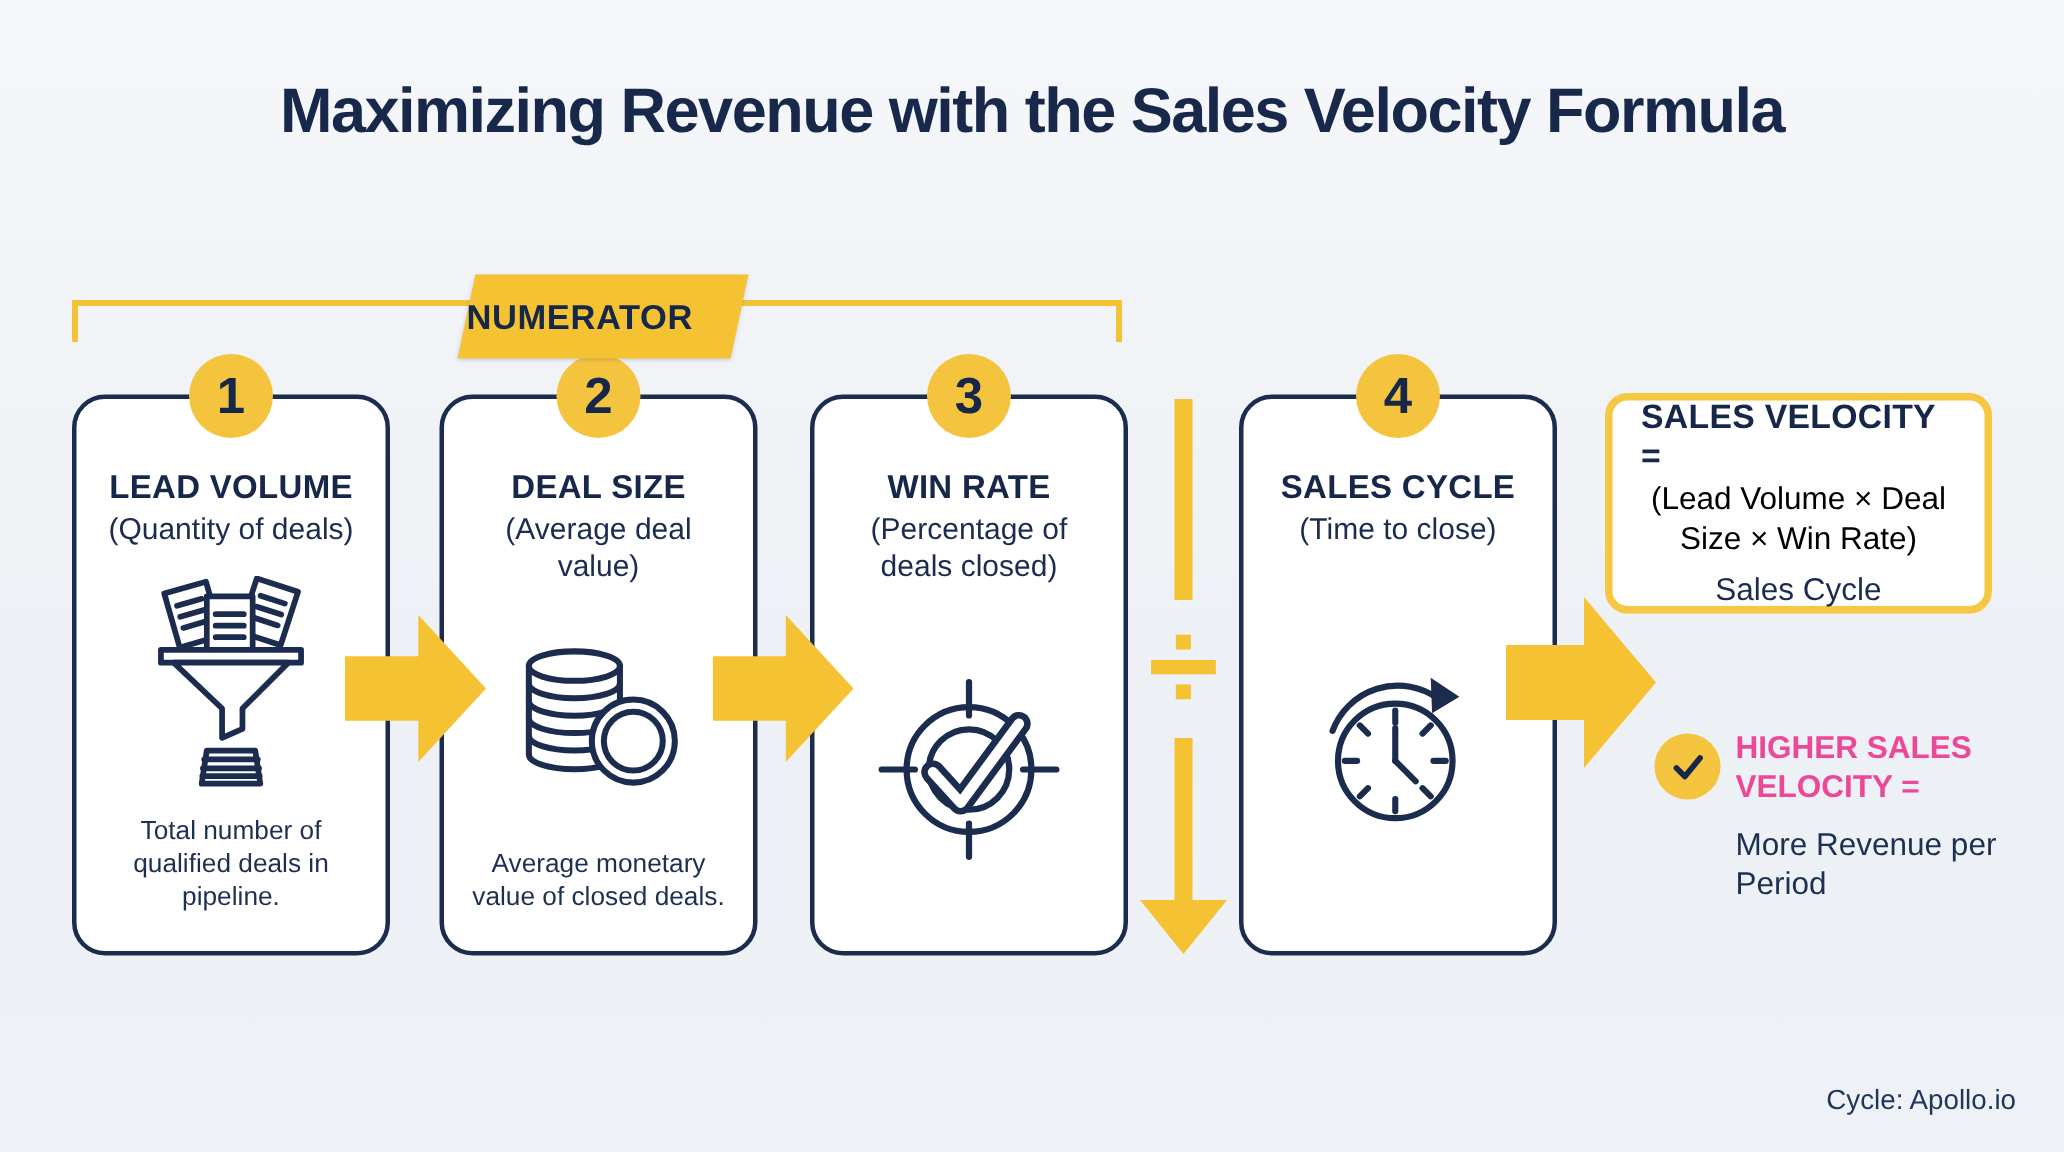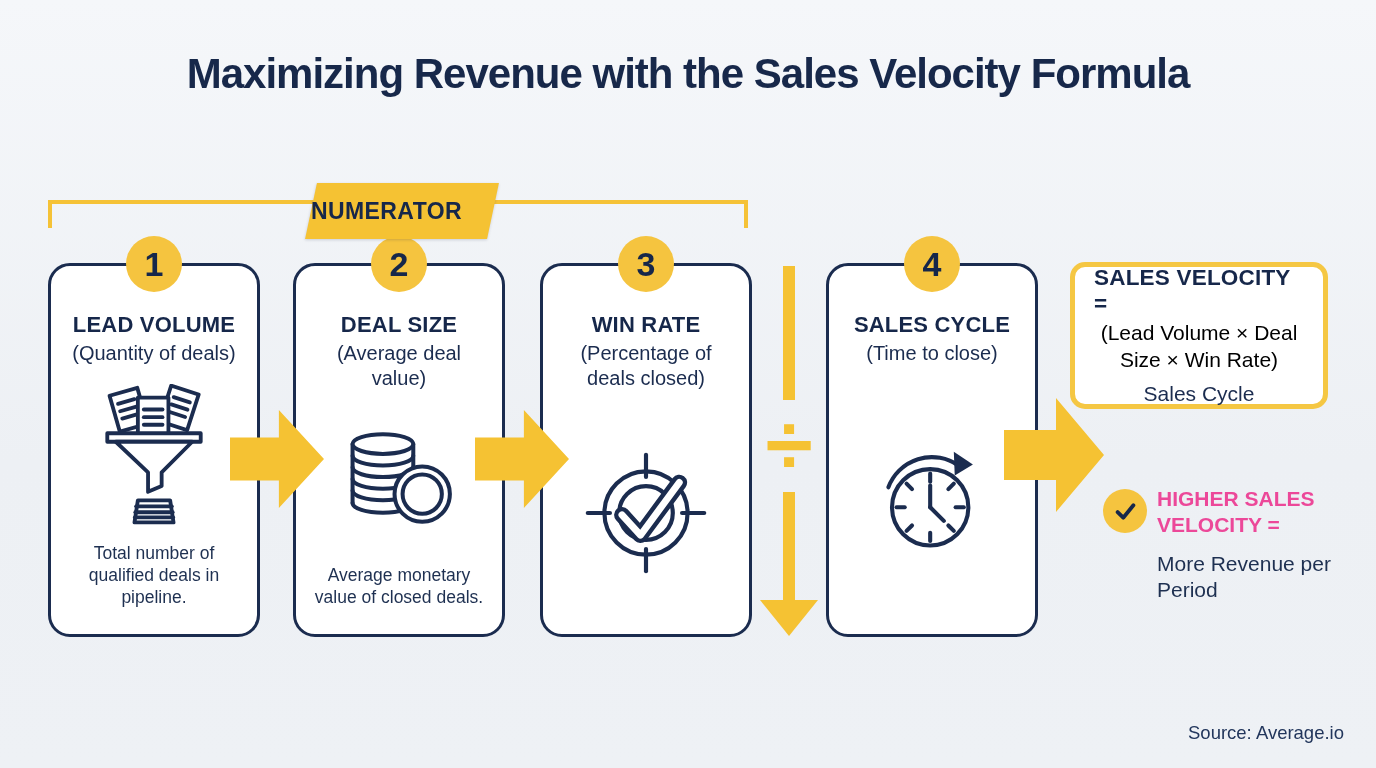--- a/index.html
+++ b/index.html
@@ -225,15 +225,15 @@
   <div class="callout-check">
     <svg viewBox="0 0 24 24" width="27" height="27" fill="none" stroke="#16274A" stroke-width="3.4" stroke-linecap="round" stroke-linejoin="round">
       <path d="M5 12.5 L10 17.5 L19 6.5"></path>
     </svg>
   </div>
   <div class="callout-text">
     <div class="callout-bold">HIGHER SALES VELOCITY =</div>
     <div class="callout-normal">More Revenue per Period</div>
   </div>
 
-  <div class="source">Source: Average.io</div>
+  <div class="source">Cycle: Apollo.io</div>
 
 </div>
 
 </body></html>

